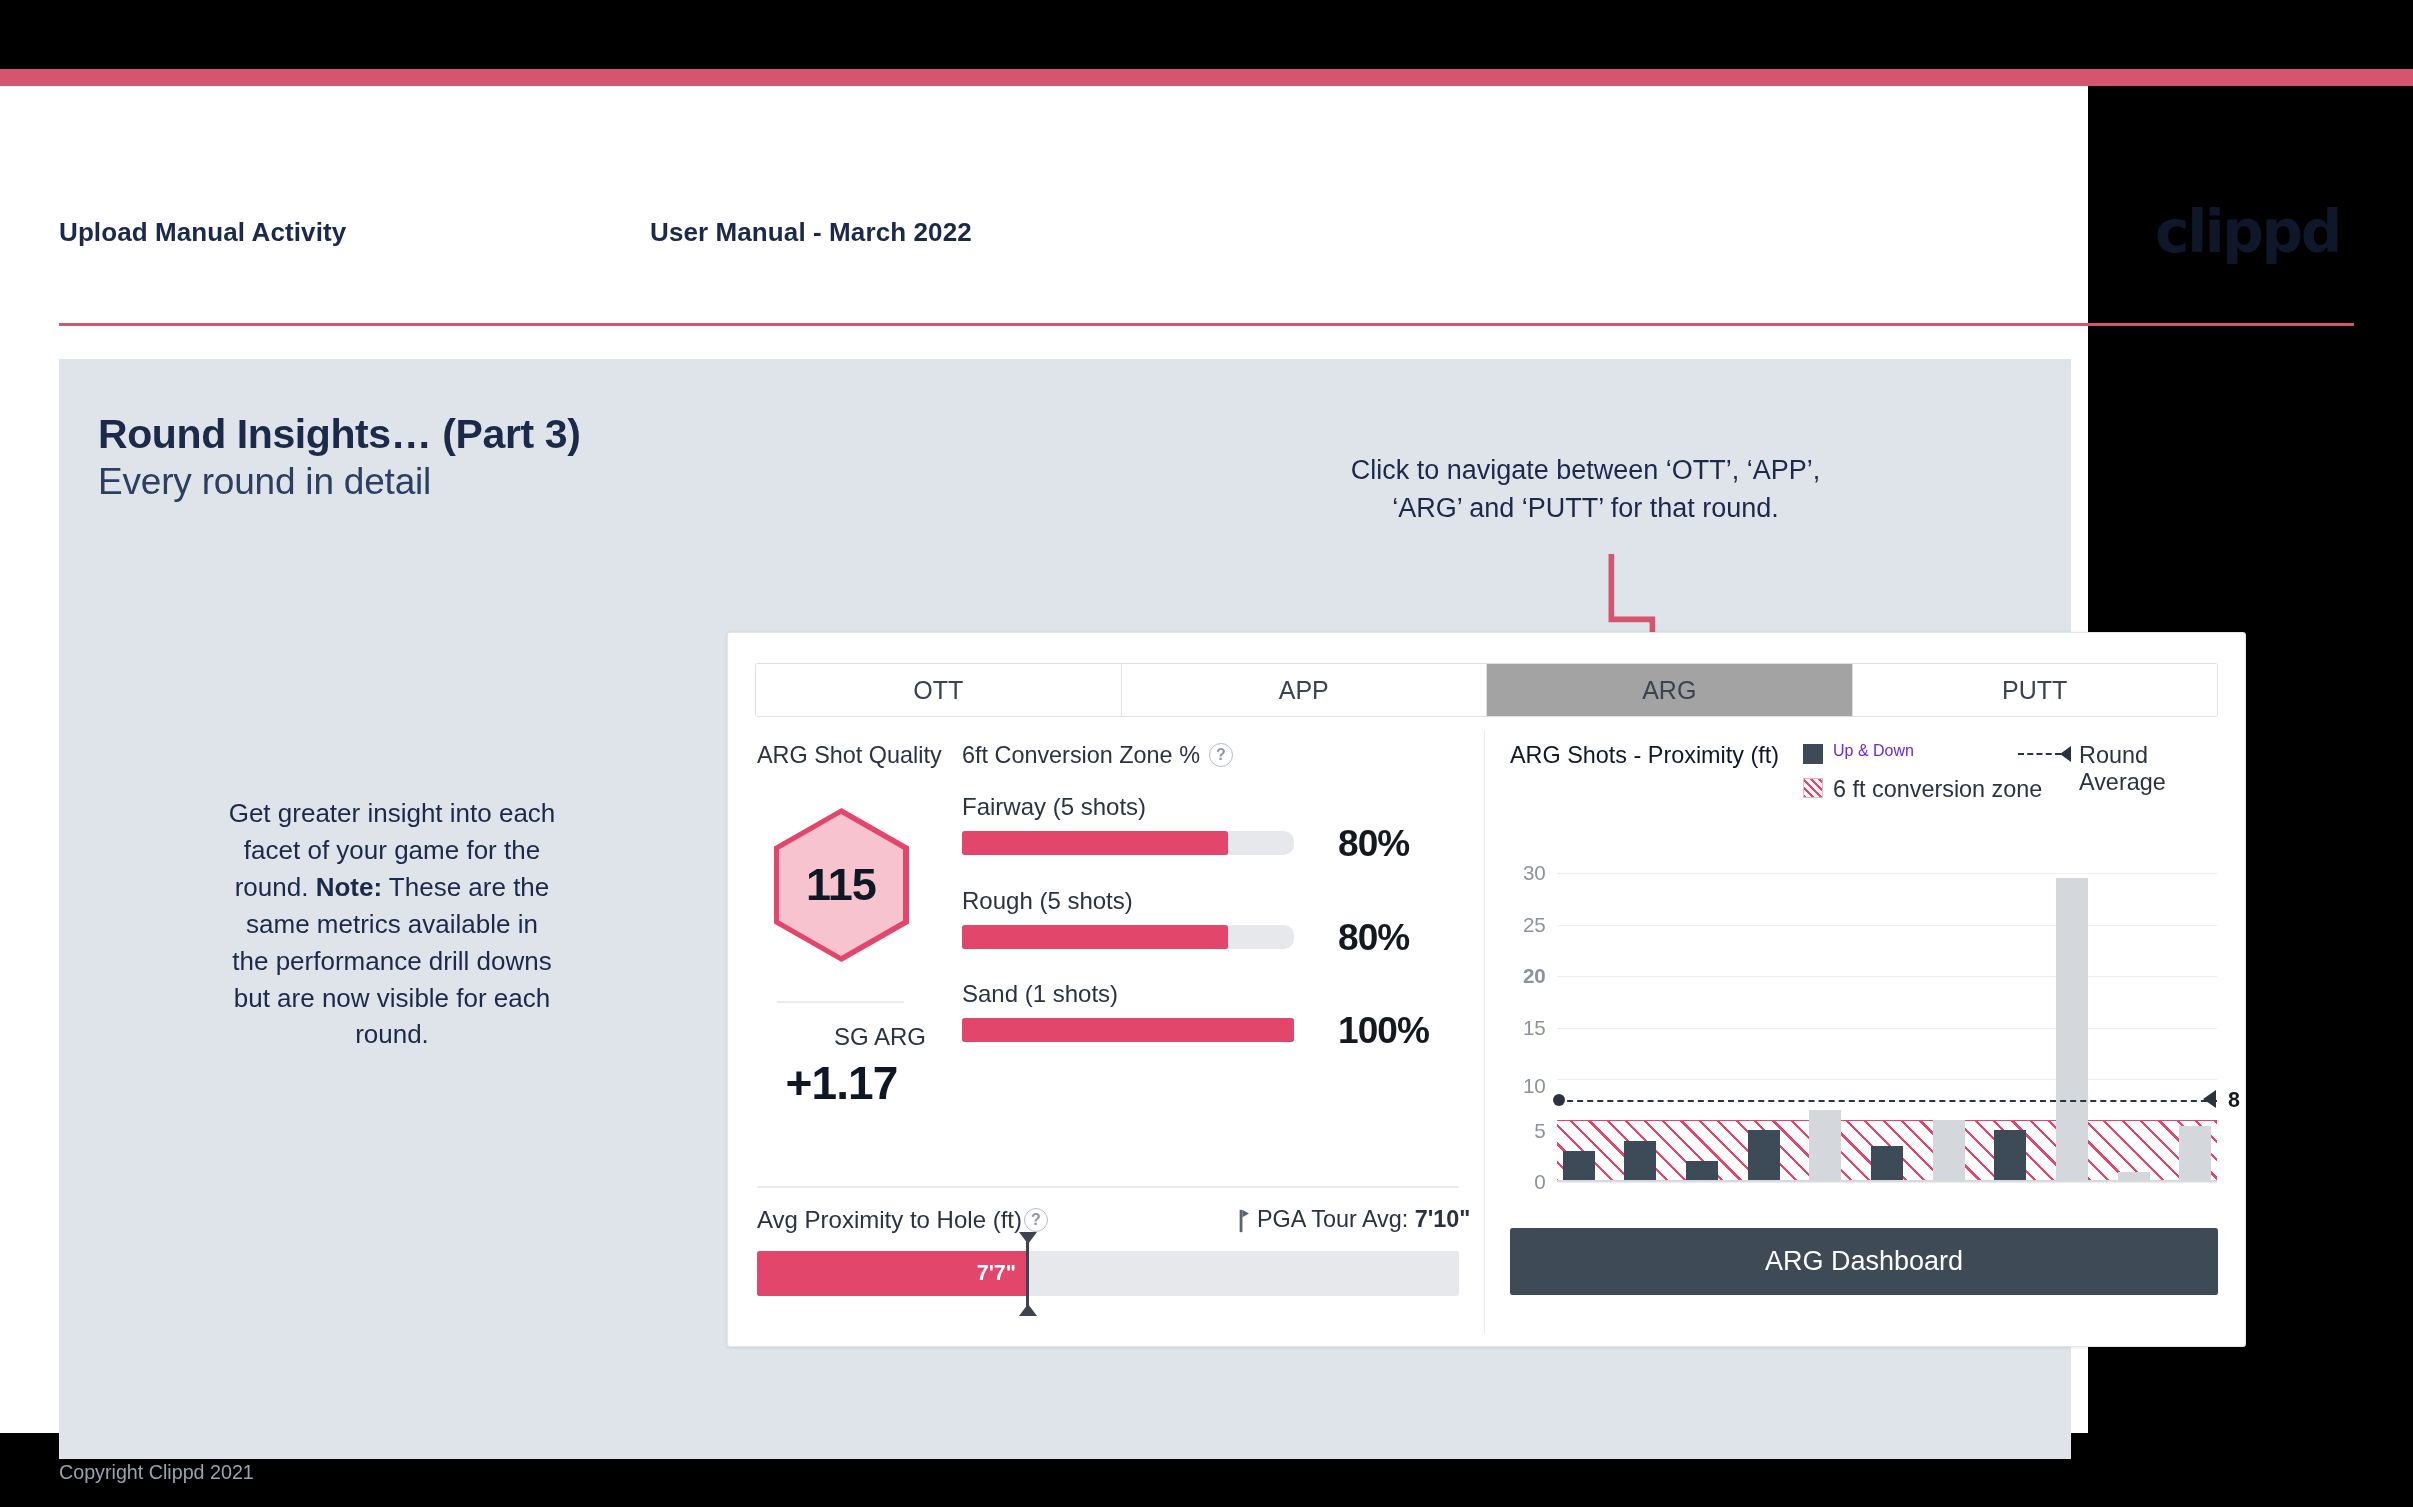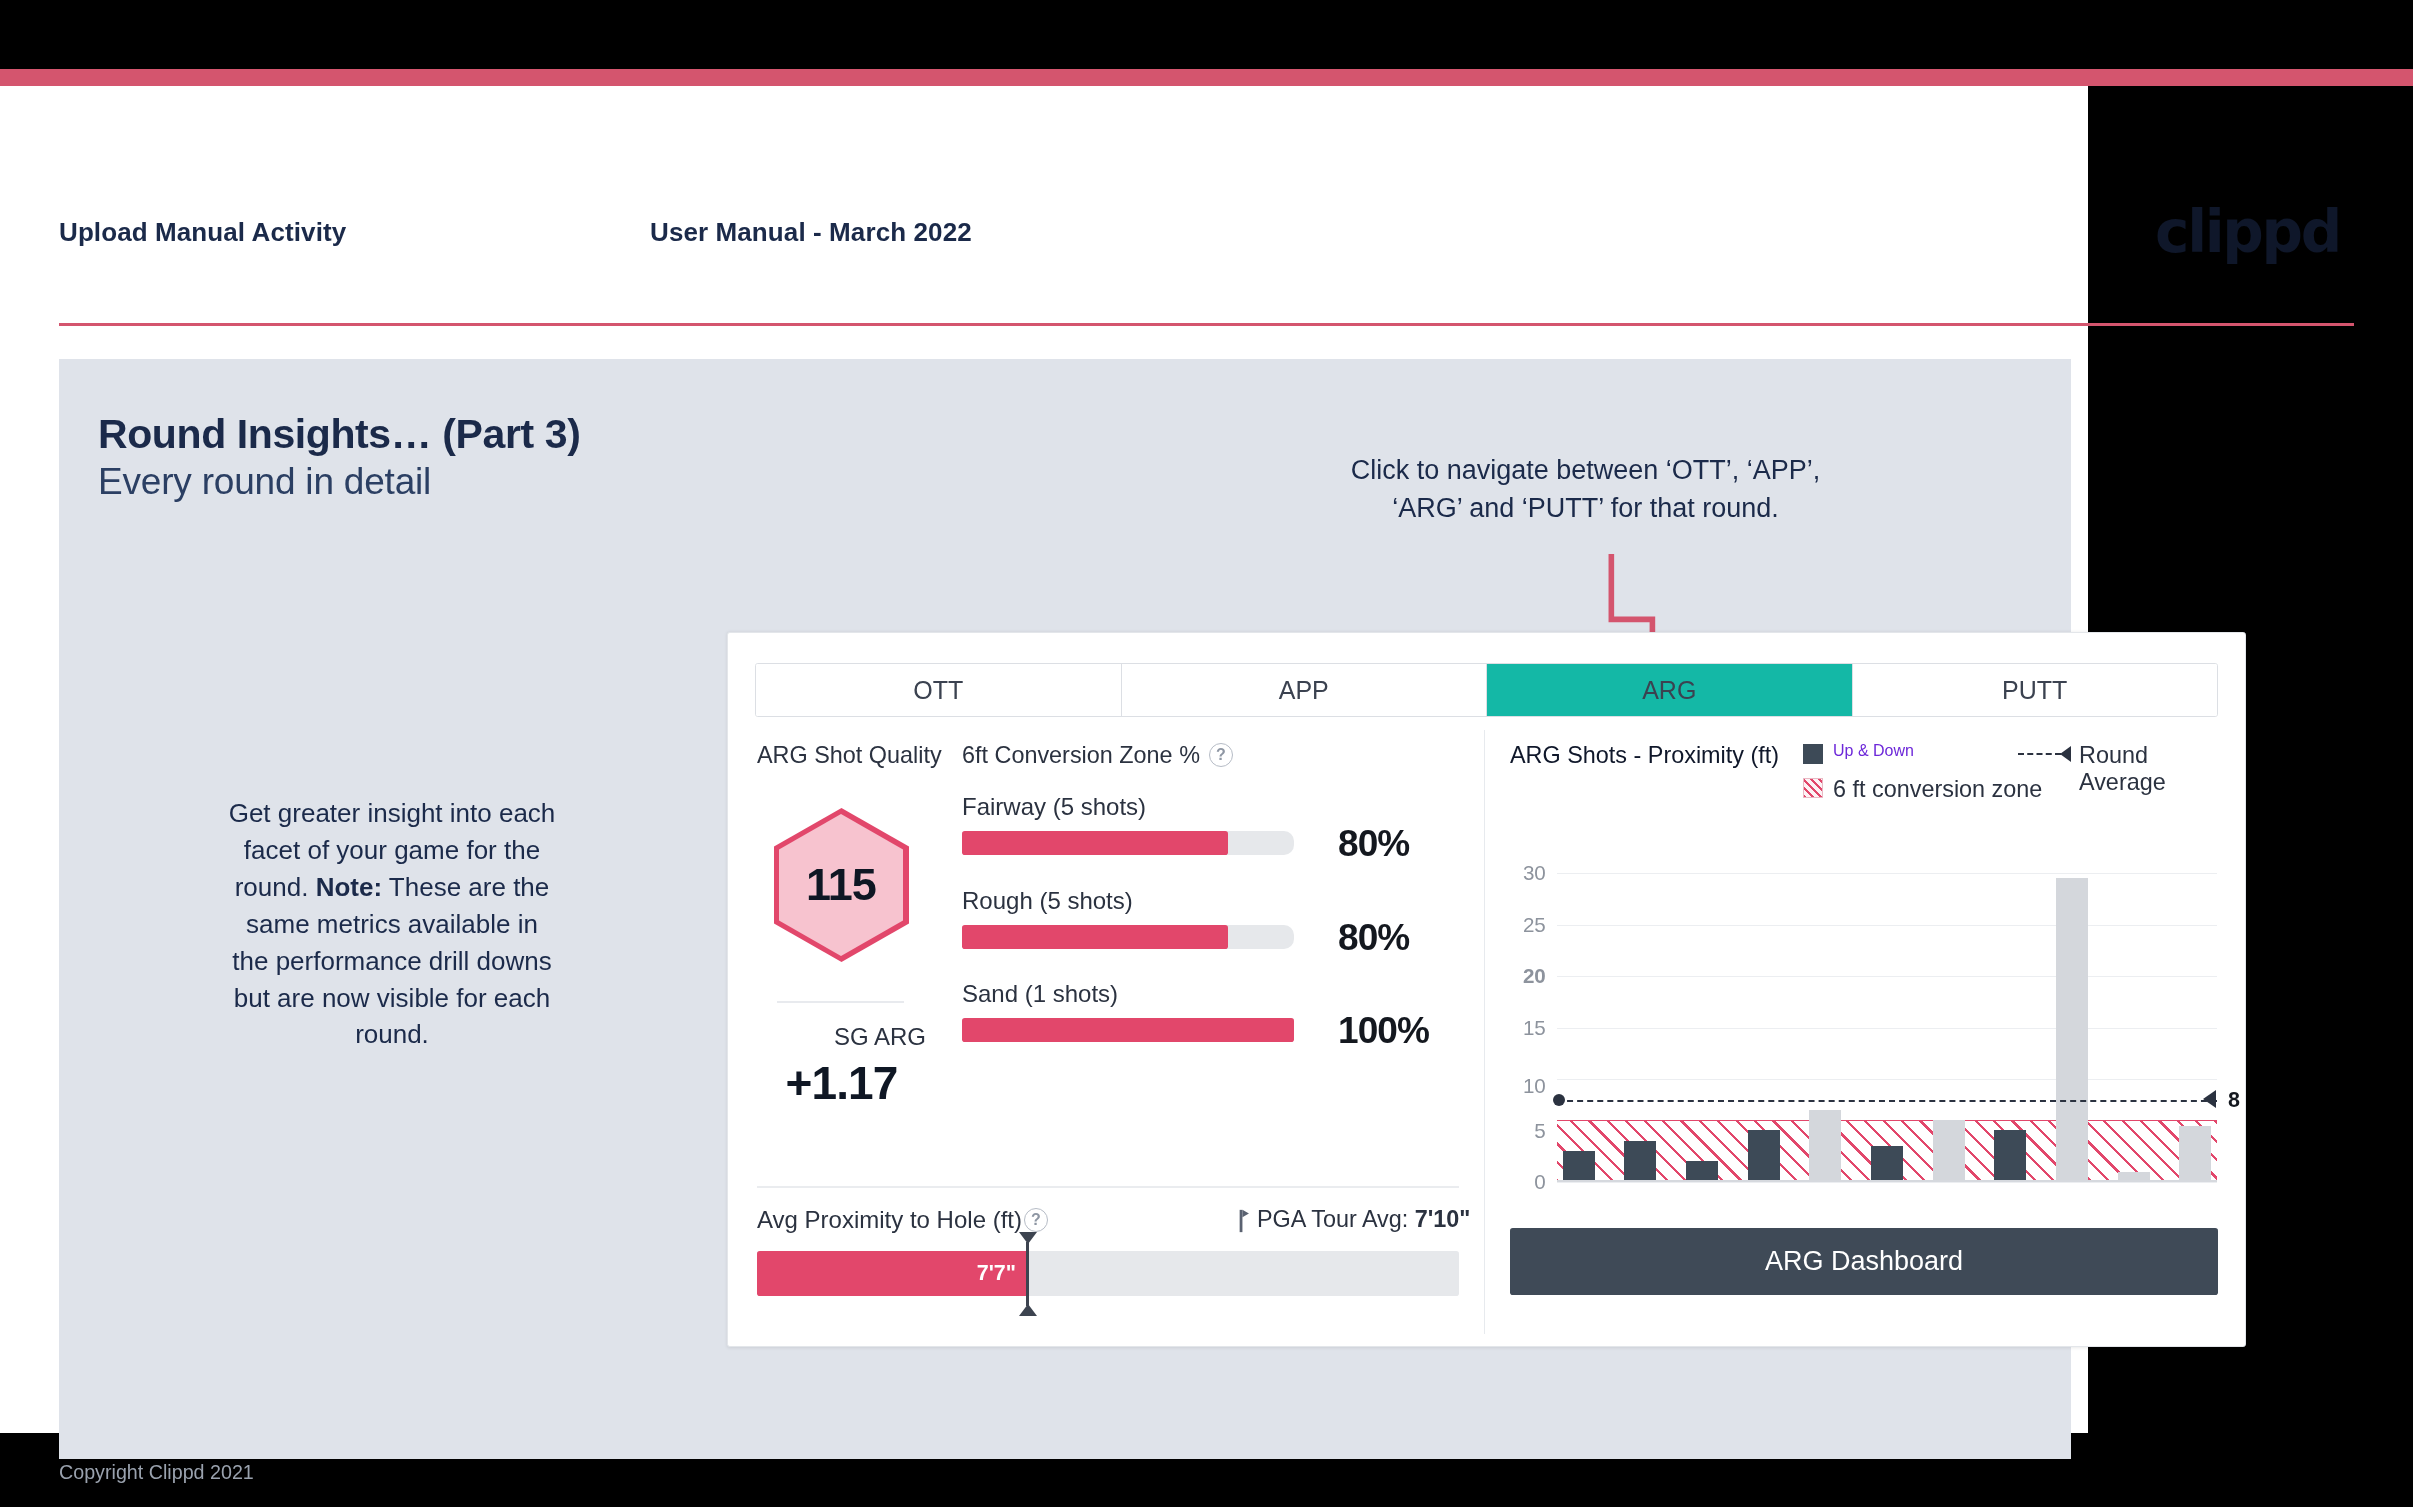--- a/index.html
+++ b/index.html
@@ -43,21 +43,21 @@
   .copyright { position:absolute; left:59px; top:1375px; font-size:19.7px; color:#9aa2ae; }
   .card-box { position:absolute; left:727px; top:546px; width:1519px; height:715px;
               background:#fff; border:0.9px solid #e3e6ea; border-radius:2.8px;
               box-shadow:0 0.9px 3.7px rgba(0,0,0,.09); }
 
   .tabs { position:absolute; left:755px; top:577px; width:1463px; height:54px;
           display:flex; border:0.9px solid #dcdfe4; border-radius:2.8px; overflow:hidden; background:#fff; }
   .tab { flex:1; display:flex; align-items:center; justify-content:center;
          font-size:25px; color:#3b4250; border-right:0.9px solid #dcdfe4; background:#fff; cursor:pointer; }
   .tab:last-child { border-right:none; }
-  .tab.active { background:#14b8a6;text-align:right; }
+  .tab.active { background:#a3a3a3;text-align:right; }
 
   .vdivider { position:absolute; left:1484px; top:644px; width:0.9px; height:604px; background:#e7eaee; }
 
   
   .lbl-shotq { position:absolute; left:757px; top:656px; font-size:23.4px; color:#2b3240; }
   .lbl-conv  { position:absolute; left:962px; top:656px; font-size:23.4px; color:#2b3240; }
   .qmark { position:absolute; width:24px; height:24px; border:1.9px solid #b6bcc6; border-radius:50%;
            color:#8e96a3; font-size:16px; line-height:21.5px; text-align:center; font-weight:600; }
 
   .hex { position:absolute; left:779px; top:728px; width:124px; height:142px;

